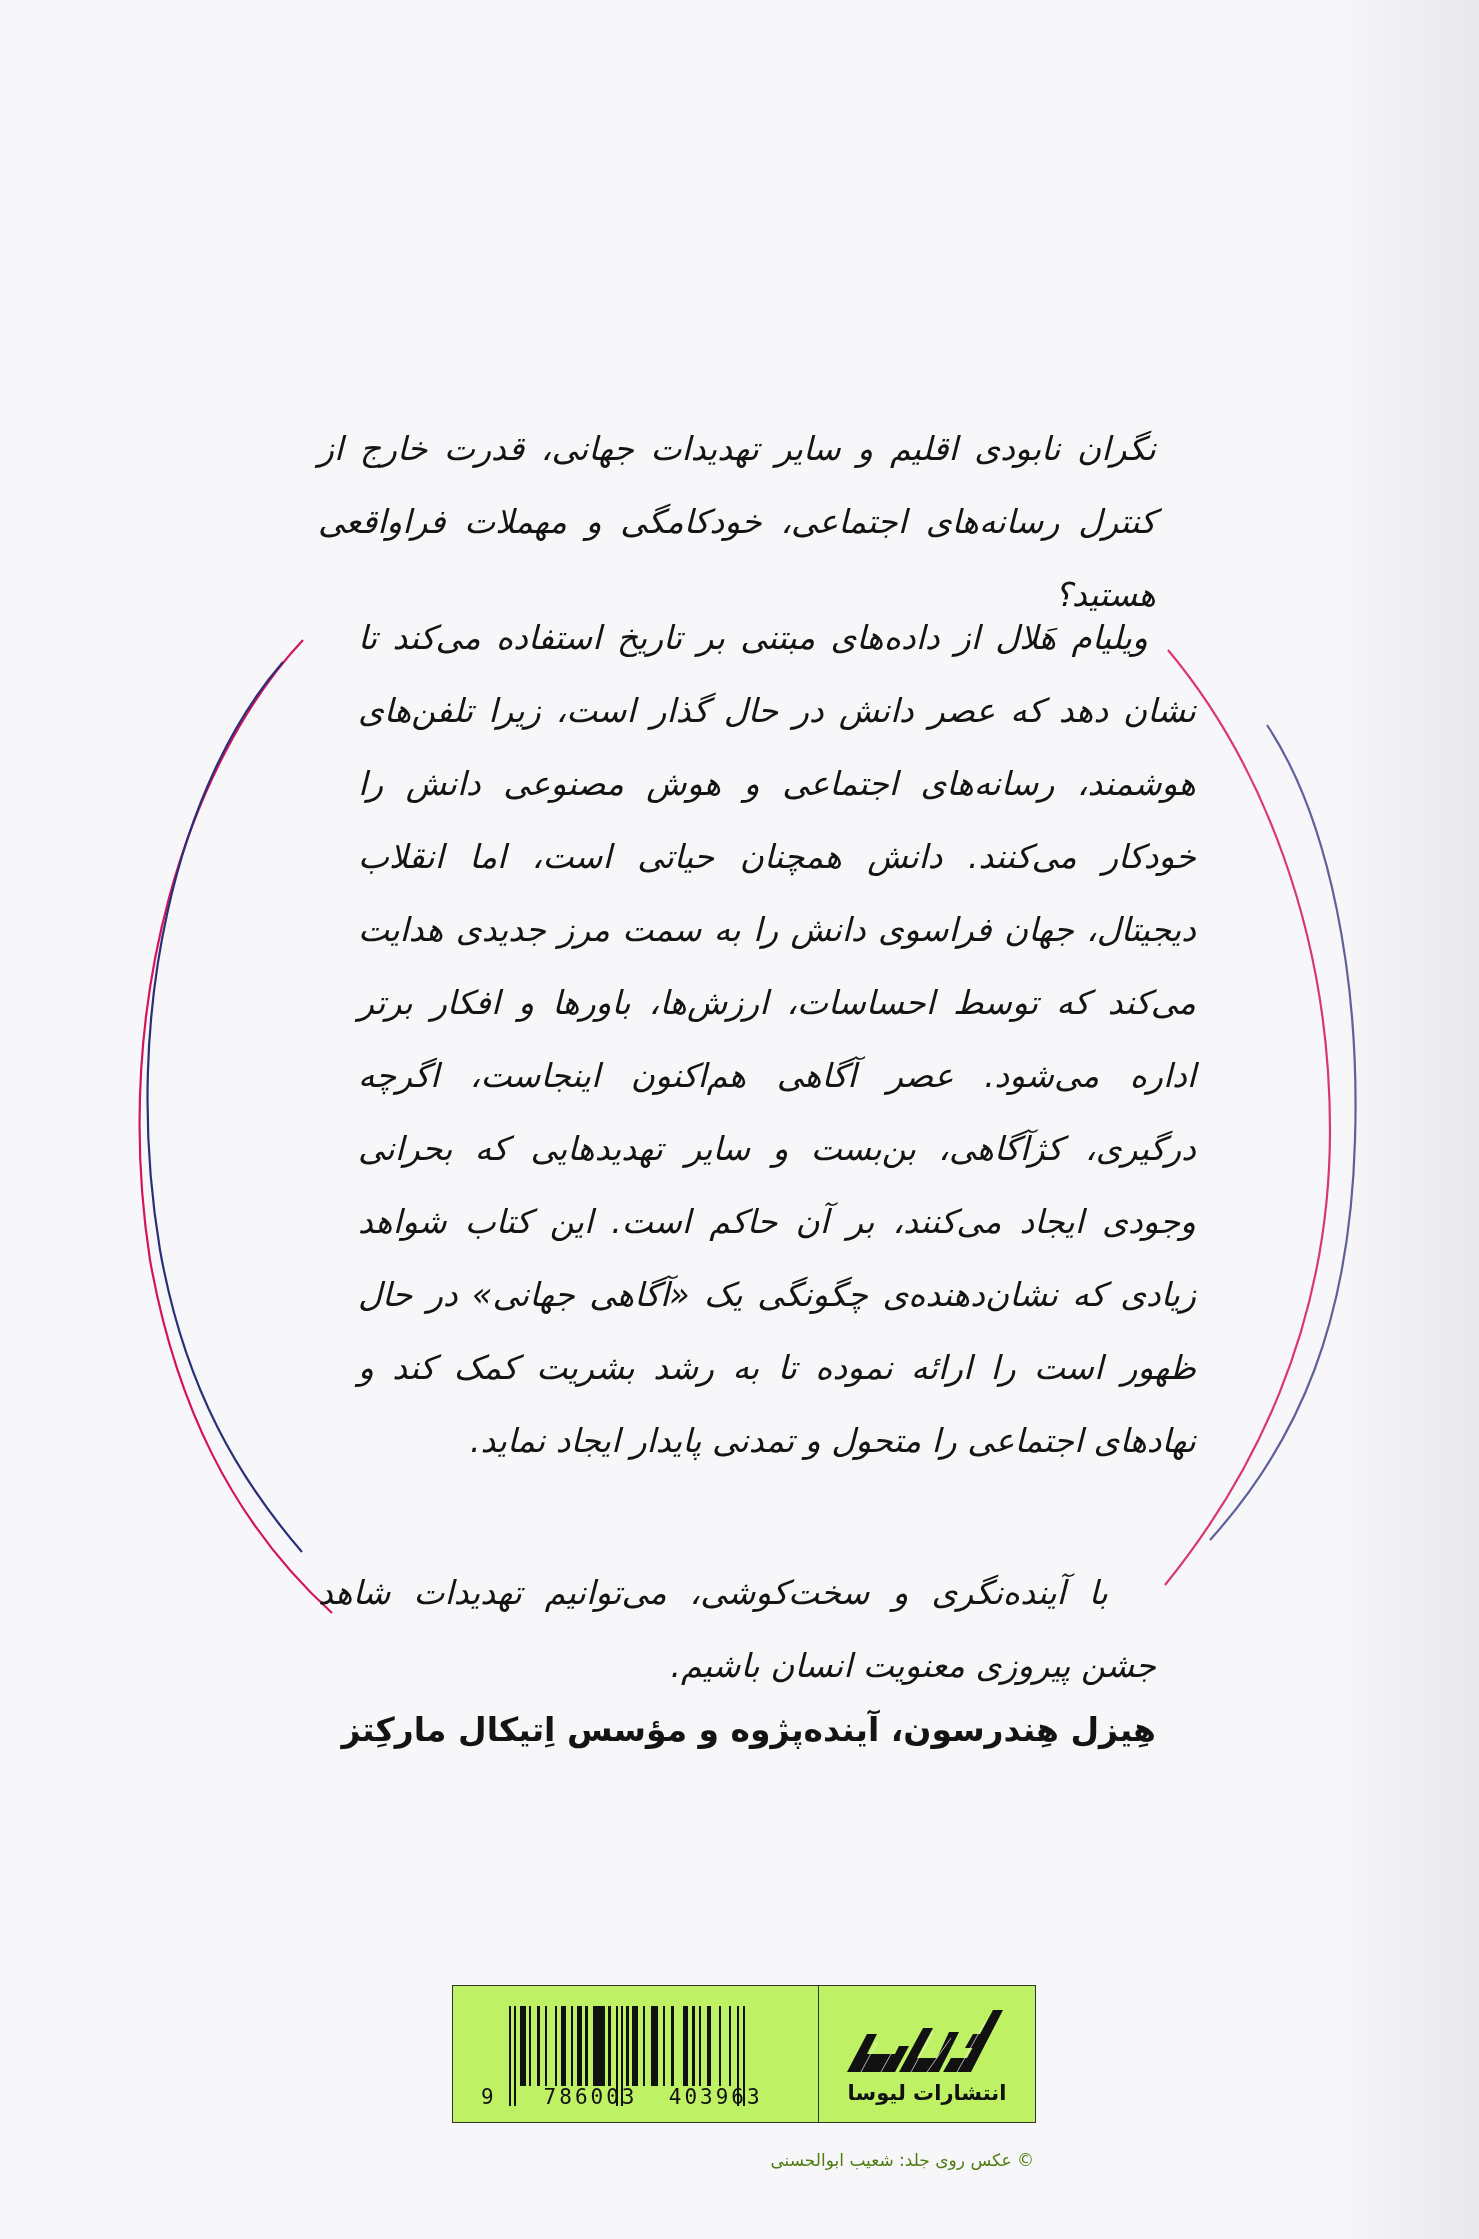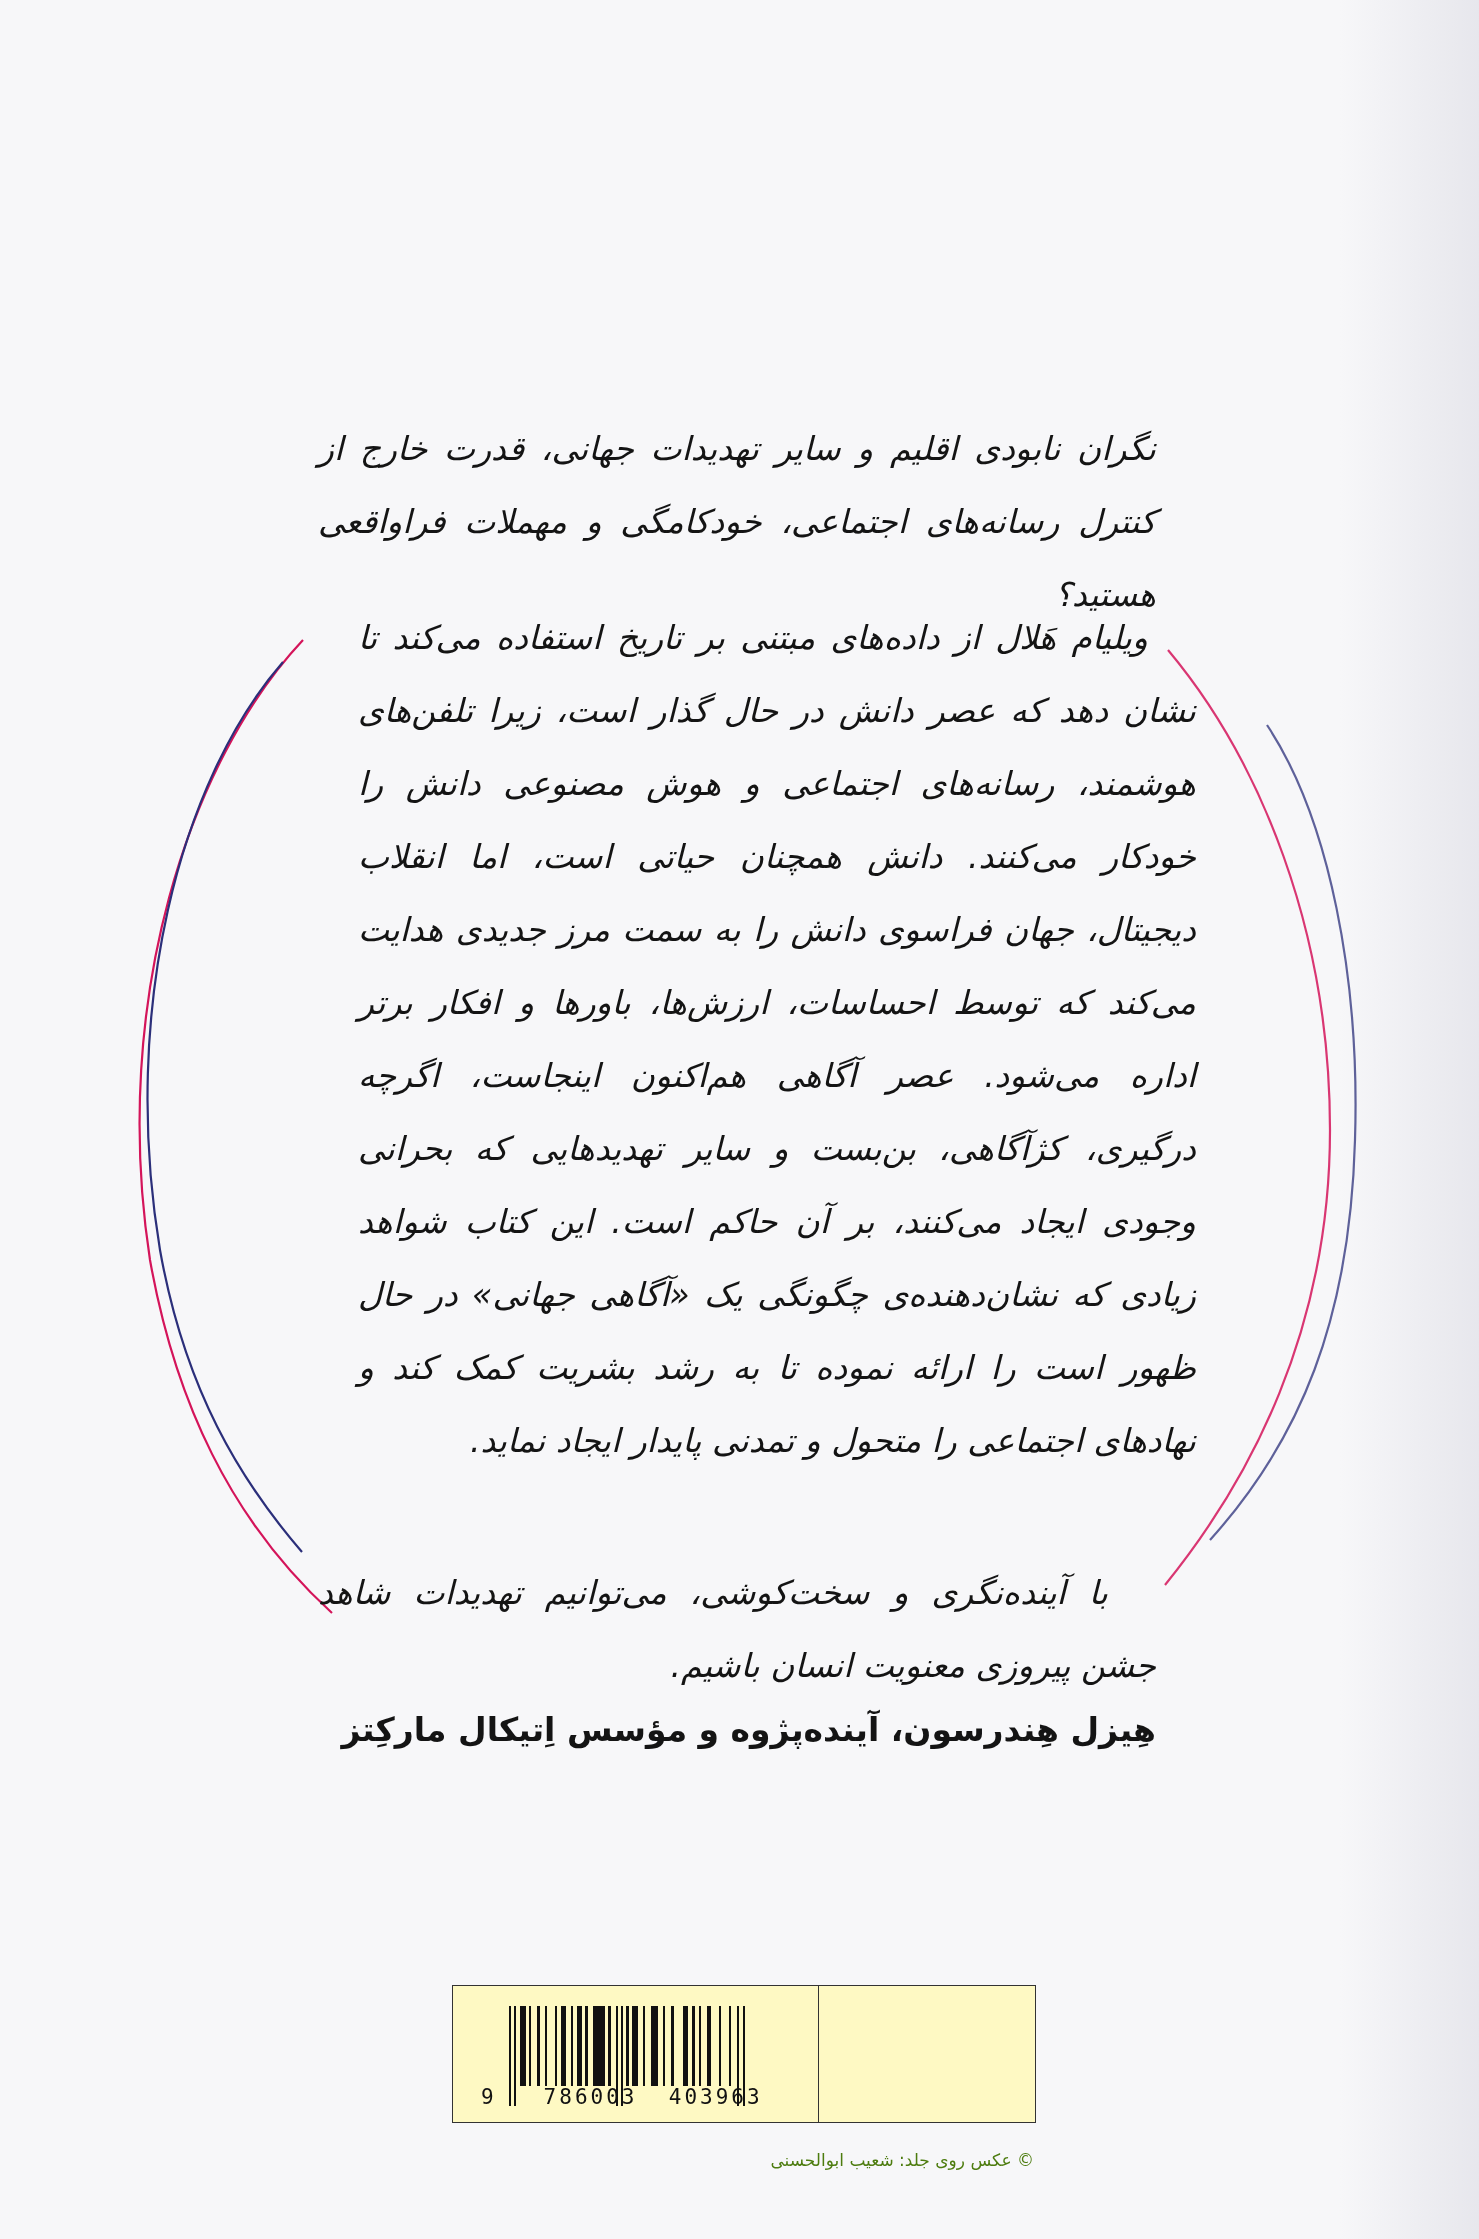--- a/index.html
+++ b/index.html
@@ -52,21 +52,21 @@
       font-weight: bold;
       line-height: 60px;
     }
     .barcode-box {
       position: absolute;
       left: 452px;
       top: 1985px;
       width: 582px;
       height: 136px;
       border: 1.5px solid #333;
-      background: #fef9c3;
+      background: #bef264;
       display: flex;
       flex-direction: row;
     }
     .barcode-area {
       width: 365px;
       height: 100%;
       border-right: 1.5px solid #333;
       position: relative;
     }
     .barcode-svg {
@@ -165,15 +165,33 @@
         <rect x="206" y="0" width="2" height="80"></rect>
         <rect x="214" y="0" width="4" height="80"></rect>
         <rect x="226" y="0" width="2" height="80"></rect>
         <rect x="236" y="0" width="2" height="80"></rect>
         <rect x="244" y="0" width="2" height="100"></rect>
         <rect x="250" y="0" width="2" height="100"></rect>
       </g>
     </svg>
     <div class="isbn-digits"><span>9</span>   <span>786003</span>  <span>403963</span></div>
   </div>
+  <div class="publisher-area">
+    <svg class="publisher-logo" width="160" height="72" viewBox="0 0 160 72">
+      <g fill="#111">
+        <polygon points="0,70 20,32 30,32 20,52 48,52 52,44 62,44 48,70"></polygon>
+        <polygon points="52,70 76,26 86,26 70,56 90,56 102,30 112,30 92,70"></polygon>
+        <polygon points="96,70 104,56 120,56 146,8 156,8 124,70"></polygon>
+        <polygon points="118,46 126,32 136,32 128,46"></polygon>
+      </g>
+      <g stroke="#f5f5f5" stroke-width="1" opacity="0.7">
+        <line x1="14" y1="70" x2="30" y2="40"></line>
+        <line x1="34" y1="70" x2="44" y2="52"></line>
+        <line x1="64" y1="70" x2="86" y2="30"></line>
+        <line x1="80" y1="70" x2="104" y2="36"></line>
+        <line x1="110" y1="70" x2="138" y2="20"></line>
+      </g>
+    </svg>
+    <div class="publisher-name">انتشارات لیوسا</div>
+  </div>
 </div>
 
 <div class="credit">© عکس روی جلد: شعیب ابوالحسنی</div>
 
 </body></html>

